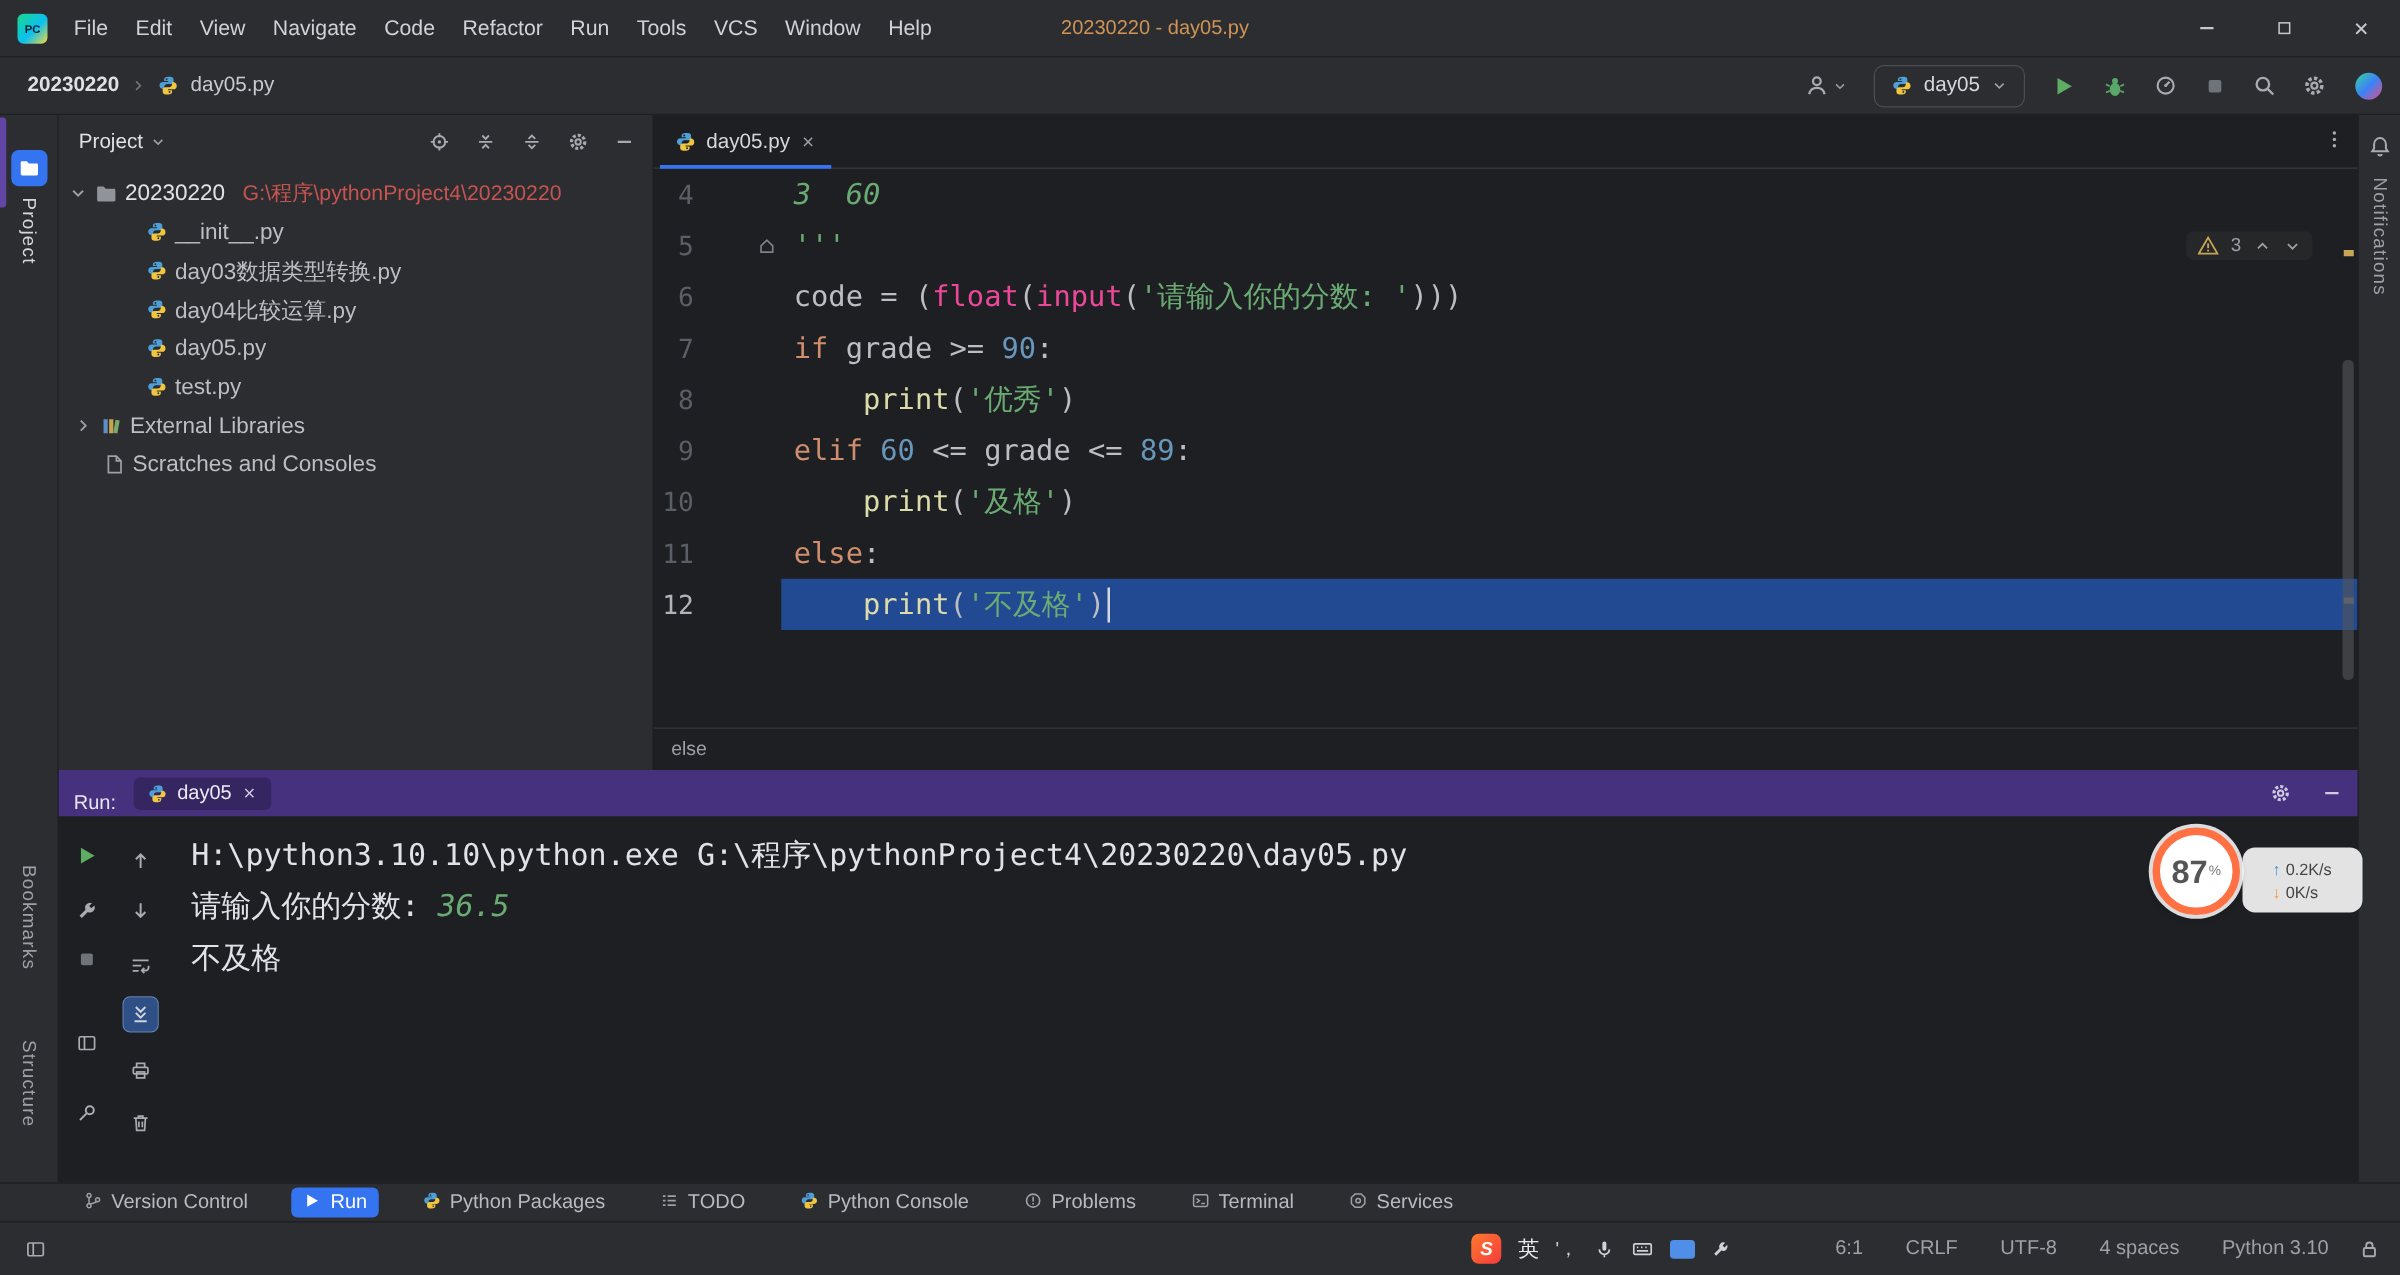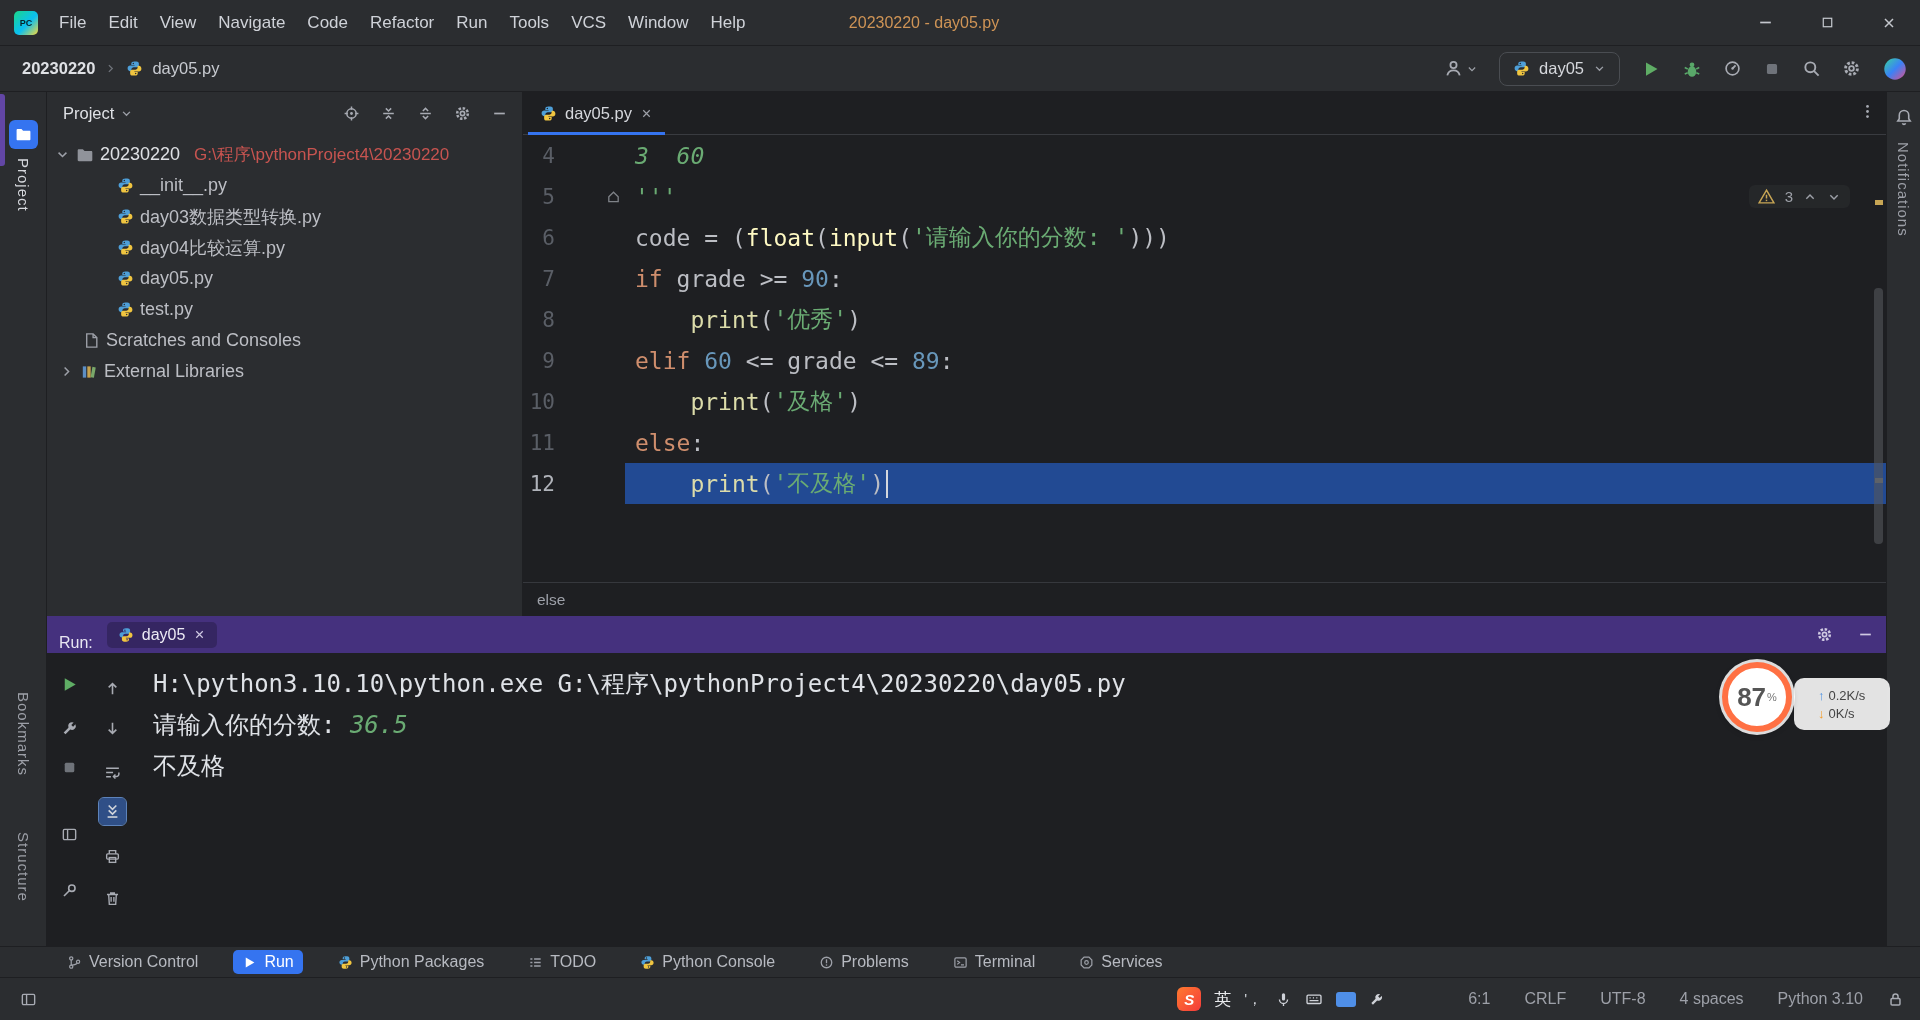--- a/index.html
+++ b/index.html
@@ -63,21 +63,21 @@
 .ed-tab::after{content:'';position:absolute;left:0;right:0;bottom:-1px;height:3px;background:#3574f0;}
 .ed-kebab{margin-left:auto;margin-right:10px;}
 .code-area{position:absolute;left:0;top:43px;right:0;bottom:34px;overflow:hidden;}
 .ln{display:flex;height:41px;align-items:center;font-family:"DejaVu Sans Mono","Liberation Mono",monospace;font-size:23px;}
 .ln-num{width:32px;text-align:right;color:#5a5e66;font-size:21px;flex:none;}
 .ln-num-hl{color:#b0b3ba;}
 .ln-fold{width:70px;flex:none;display:flex;justify-content:flex-end;padding-right:4px;}
 .ln-code{flex:1;height:100%;display:flex;align-items:center;white-space:pre;padding-left:10px;}
 .ln-hl{background:#224a93;}
 .tk-plain{color:#bcbec4}.tk-kw{color:#cf8e6d}.tk-str{color:#6aab73}.tk-num{color:#6897bb}
-.tk-builtin{color:#fef9c3}.tk-fn{color:#dcdcaa}.tk-doc{color:#6aab73;font-style:italic}
+.tk-builtin{color:#ec4899}.tk-fn{color:#dcdcaa}.tk-doc{color:#6aab73;font-style:italic}
 .caret{display:inline-block;width:2px;height:28px;background:#d4d7dd;margin-left:2px;}
 .warnw{position:absolute;top:50px;right:36px;display:flex;align-items:center;gap:10px;color:#9da0a8;font-size:15px;
   background:rgba(43,45,48,.55);padding:3px 9px;border-radius:6px;}
 .sb{position:absolute;right:1px;top:43px;bottom:34px;width:13px;}
 .sb-thumb{position:absolute;left:2px;right:2px;top:110px;height:256px;background:#54565c;opacity:.6;border-radius:4px;}
 .sb-warnmark{position:absolute;right:2px;top:22px;width:8px;height:5px;background:#c8a655;}
 .sb-mark2{position:absolute;right:2px;top:300px;width:8px;height:5px;background:#6f737a;}
 .ed-crumb{position:absolute;left:0;right:0;bottom:0;height:34px;border-top:1px solid #36383d;background:#1e1f22;
   display:flex;align-items:center;padding-left:14px;font-size:15.5px;color:#9da0a8;}
 
@@ -91,21 +91,21 @@
 .run-body{position:absolute;left:0;top:37px;right:0;bottom:0;}
 .rt-btn{position:absolute;width:27px;height:27px;display:flex;align-items:center;justify-content:center;}
 .rt-sel{background:#2f4f87;border-radius:5px;outline:1px solid #5d83bb;}
 .console{position:absolute;left:106px;top:10px;right:220px;font-family:"DejaVu Sans Mono","Liberation Mono",monospace;}
 .con-ln{height:41px;display:flex;align-items:center;white-space:pre;font-size:24px;}
 .ck-plain{color:#dfe2e7}.ck-input{color:#6aab73;font-style:italic}
 
 
 .twbar{position:absolute;left:0;top:946px;width:1920px;height:31px;background:#2b2d30;border-top:1px solid #1e1f22;
   display:flex;align-items:center;gap:26px;padding-left:58px;}
-.twb-item{display:flex;align-items:center;gap:7px;color:#b7bac1;font-size:16px;padding:3px 9px;border-radius:5px;white-space:nowrap;}
+.twb-item{display:flex;align-items:flex-start;gap:7px;color:#b7bac1;font-size:16px;padding:3px 9px;border-radius:5px;white-space:nowrap;}
 .twb-active{background:#3574f0;color:#fff;}
 .statusbar{position:absolute;left:0;top:977px;width:1920px;height:43px;background:#2b2d30;border-top:1px solid #1e1f22;
   display:flex;align-items:center;padding:0 16px 0 20px;}
 .st-spacer{flex:1;}
 .ime{display:flex;align-items:center;gap:13px;margin-right:84px;}
 .ime-s{width:24px;height:24px;border-radius:6px;background:linear-gradient(135deg,#ff7a2f,#f43b3b);color:#fff;
   font-weight:bold;font-style:italic;font-size:15px;display:flex;align-items:center;justify-content:center;}
 .ime-lang{color:#e8eaed;font-size:17px;}
 .ime-punct{color:#cfd2d8;font-size:15px;}
 .ime-case{width:20px;height:15px;background:#4f8fe8;border-radius:3px;}
@@ -388,43 +388,43 @@
         </div>
         <div class="t-row" style="padding-left:70px">
   <i data-icon="python">
             <svg width="17" height="17" viewBox="0 0 16 16">
               <path fill="#4e9fd8" d="M7.9 1.3c-1.9 0-2.9.8-2.9 2.1v1.2h3.1v.6H3.9c-1.3 0-2.4 1-2.4 2.6 0 1.7 1.1 2.7 2.4 2.7h1.2V8.9c0-1.2 1-2.1 2.2-2.1h3c1 0 1.8-.8 1.8-1.9V3.4c0-1.3-1-2.1-2.3-2.1zm-1 1.2a.7.7 0 1 1 0 1.4.7.7 0 0 1 0-1.4z"></path>
               <path fill="#f0c540" d="M8.1 14.7c1.9 0 2.9-.8 2.9-2.1v-1.2H7.9v-.6h4.2c1.3 0 2.4-1 2.4-2.6 0-1.7-1.1-2.7-2.4-2.7h-1.2v1.6c0 1.2-1 2.1-2.2 2.1h-3c-1 0-1.8.8-1.8 1.9v1.5c0 1.3 1 2.1 2.3 2.1zm1-1.2a.7.7 0 1 1 0-1.4.7.7 0 0 1 0 1.4z"></path>
             </svg>
           </i>
   <span class="t-name">test.py</span>
         </div>
-        <div class="t-row" style="padding-left:36px">
-  <i data-icon="scratch">
-            <svg width="17" height="17" viewBox="0 0 16 16">
-              <path d="M3.5 1.8h6L13 5.3v8.9H3.5z" fill="none" stroke="#9da0a8" stroke-width="1.3"></path>
-              <path d="M9.5 1.8v3.5H13" fill="none" stroke="#9da0a8" stroke-width="1.3"></path>
-            </svg>
-          </i>
-  <span class="t-name">Scratches and Consoles</span>
-        </div>
         <div class="t-row" style="padding-left:12px">
   <i data-icon="chevR">
             <svg width="15" height="15" viewBox="0 0 16 16">
               <path d="M6 3.8 10.2 8 6 12.2" fill="none" stroke="#9da0a8" stroke-width="1.6"></path>
             </svg>
           </i>
   <i data-icon="libs">
             <svg width="18" height="18" viewBox="0 0 16 16">
               <rect x="2.5" y="3" width="3" height="10" fill="#5d8fc4"></rect>
               <rect x="6.5" y="3" width="3" height="10" fill="#c7a34f"></rect>
               <rect x="10.2" y="3.6" width="3" height="9.4" fill="#7aa869" transform="rotate(10 11.7 8.3)"></rect>
             </svg>
           </i>
   <span class="t-name">External Libraries</span>
+        </div>
+        <div class="t-row" style="padding-left:36px">
+  <i data-icon="scratch">
+            <svg width="17" height="17" viewBox="0 0 16 16">
+              <path d="M3.5 1.8h6L13 5.3v8.9H3.5z" fill="none" stroke="#9da0a8" stroke-width="1.3"></path>
+              <path d="M9.5 1.8v3.5H13" fill="none" stroke="#9da0a8" stroke-width="1.3"></path>
+            </svg>
+          </i>
+  <span class="t-name">Scratches and Consoles</span>
         </div>
       </div>
   </section>
 
   <section class="editor">
     <div class="ed-tabbar">
       <div class="ed-tab">
         <i data-icon="python">
             <svg width="17" height="17" viewBox="0 0 16 16">
               <path fill="#4e9fd8" d="M7.9 1.3c-1.9 0-2.9.8-2.9 2.1v1.2h3.1v.6H3.9c-1.3 0-2.4 1-2.4 2.6 0 1.7 1.1 2.7 2.4 2.7h1.2V8.9c0-1.2 1-2.1 2.2-2.1h3c1 0 1.8-.8 1.8-1.9V3.4c0-1.3-1-2.1-2.3-2.1zm-1 1.2a.7.7 0 1 1 0 1.4.7.7 0 0 1 0-1.4z"></path>

